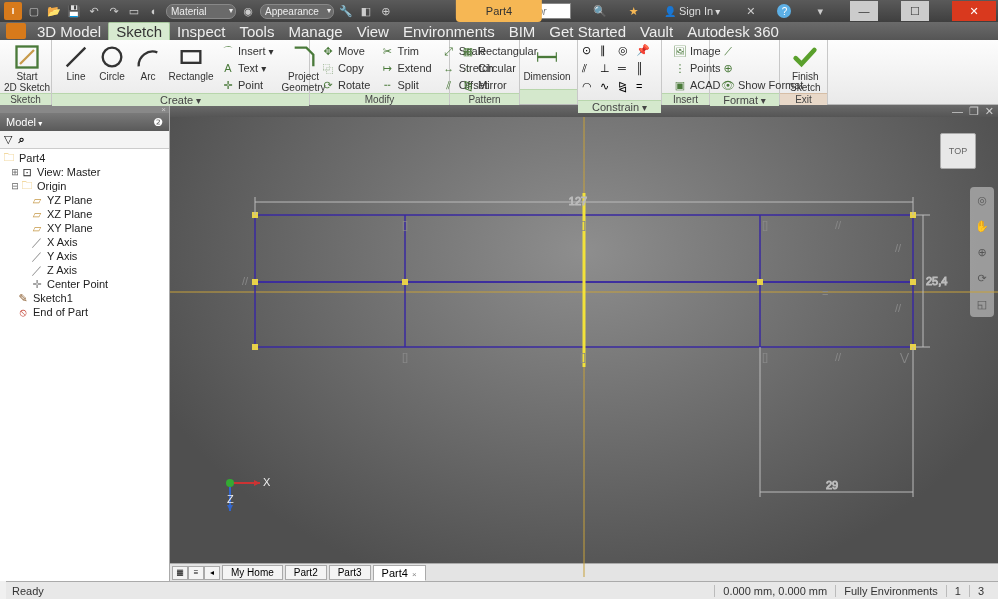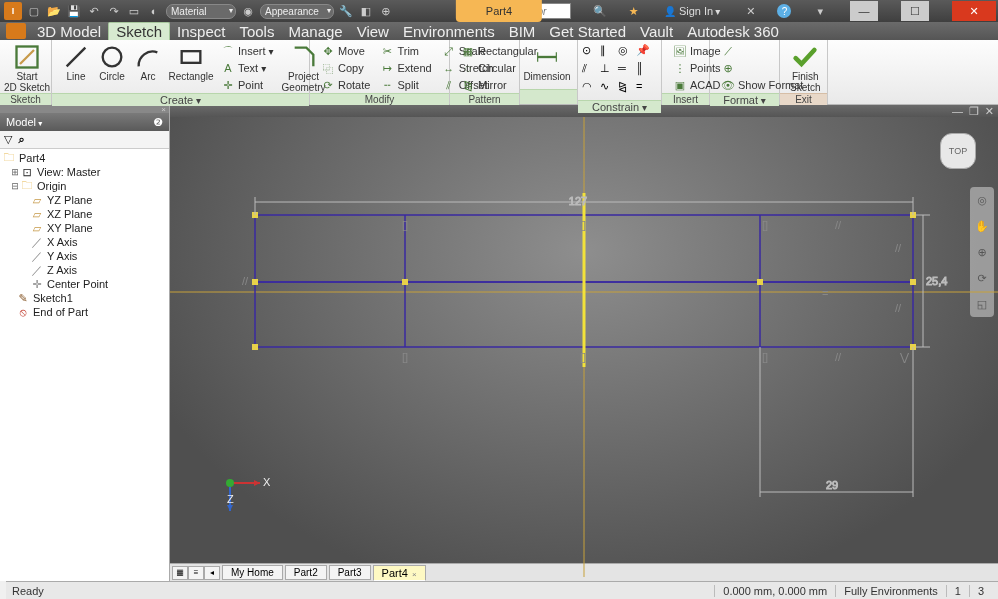--- a/index.html
+++ b/index.html
@@ -57,31 +57,31 @@
 .folder{color:#e6b84f;}
 .plane{color:#c79a4a;}
 .axis{color:#888;}
 .sketch-ic{color:#8a5c2e;}
 .end-ic{color:#c0392b;}
 
 
 .canvas-wrap{flex:1;display:flex;flex-direction:column;background:#555;}
 .canvas-hdr{height:12px;background:linear-gradient(#6a6a6a,#555);display:flex;justify-content:flex-end;align-items:center;gap:6px;padding-right:4px;color:#ccc;font-size:9px;}
 .canvas{flex:1;position:relative;background:radial-gradient(ellipse at 50% 30%, #8e8e8e 0%, #4f4f4f 80%);}
-.viewcube{position:absolute;top:16px;right:22px;width:36px;height:36px;background:#e8e8e8;border:1px solid #aaa;display:flex;align-items:center;justify-content:center;font-size:9px;color:#666;border-radius:12px;}
+.viewcube{position:absolute;top:16px;right:22px;width:36px;height:36px;background:#e8e8e8;border:1px solid #aaa;display:flex;align-items:center;justify-content:center;font-size:9px;color:#666;border-radius:2px;}
 .navbar{position:absolute;top:70px;right:4px;width:24px;background:rgba(200,200,200,.6);border-radius:4px;padding:4px 0;display:flex;flex-direction:column;align-items:center;gap:8px;}
 .navbar .nb{width:18px;height:18px;display:flex;align-items:center;justify-content:center;color:#555;}
 .ucs{position:absolute;left:40px;bottom:50px;}
 .sketch-svg{position:absolute;inset:0;}
 
 
 .doc-tabs{height:18px;background:#e4e4e4;border-top:1px solid #aaa;display:flex;align-items:center;padding-left:2px;gap:0;}
 .doc-tabs .tbtn{width:16px;height:14px;border:1px solid #aaa;background:#f4f4f4;font-size:8px;display:flex;align-items:center;justify-content:center;cursor:pointer;}
 .doc-tabs .tab{padding:1px 8px;border:1px solid #aaa;background:#f4f4f4;font-size:10px;margin-left:2px;cursor:pointer;}
-.doc-tabs .tab.active{background:#fef9c3;border-bottom-color:#fff;}
+.doc-tabs .tab.active{background:#ffffff;border-bottom-color:#fff;}
 .doc-tabs .tab .x{font-size:8px;margin-left:4px;color:#888;}
 
 
 .status{height:18px;background:#e8e8e8;border-top:1px solid #aaa;display:flex;align-items:center;padding:0 6px;font-size:10px;color:#333;margin-left:6px;}
 .status .spacer{flex:1;}
 .status .cell{padding:0 8px;border-left:1px solid #bbb;}
 </style>
 </head>
 <body>
 

